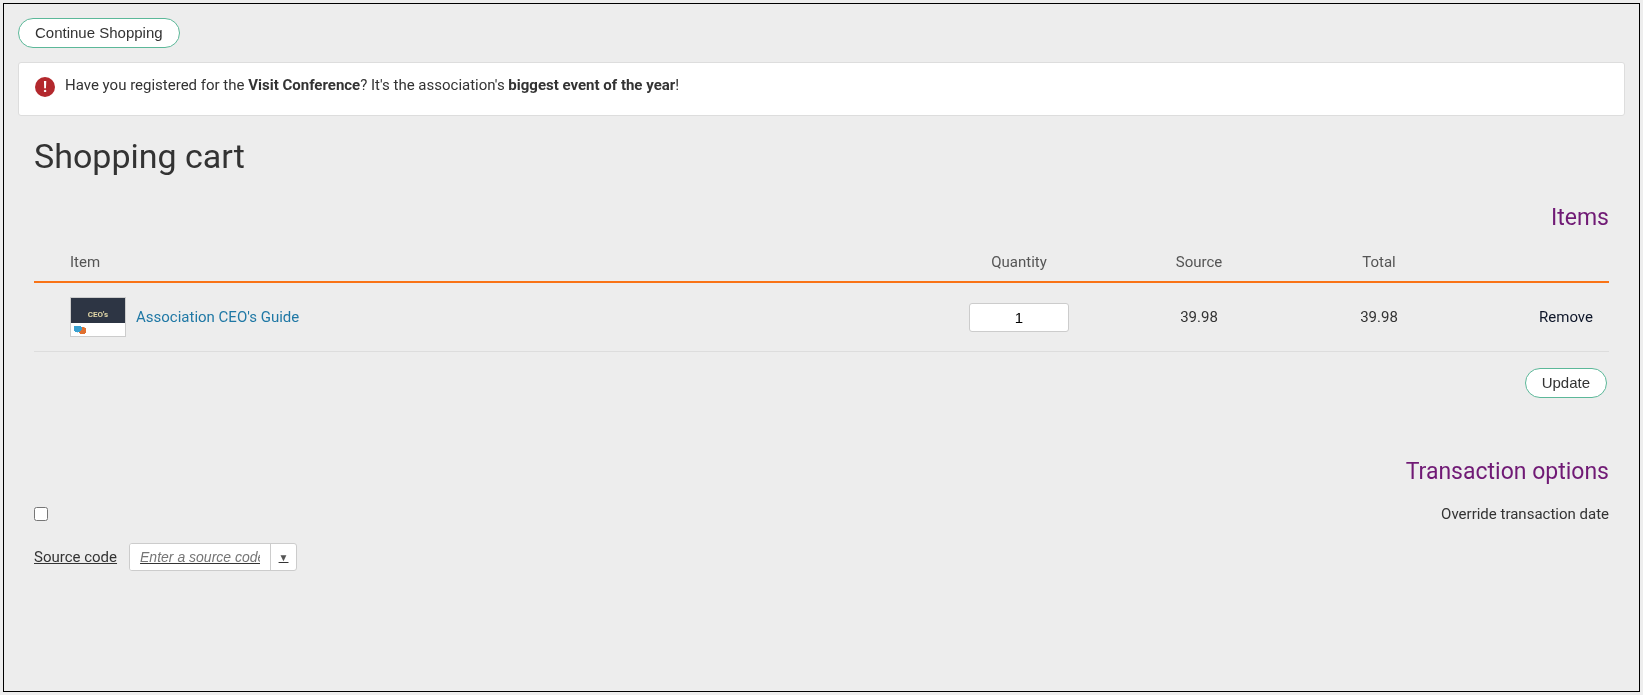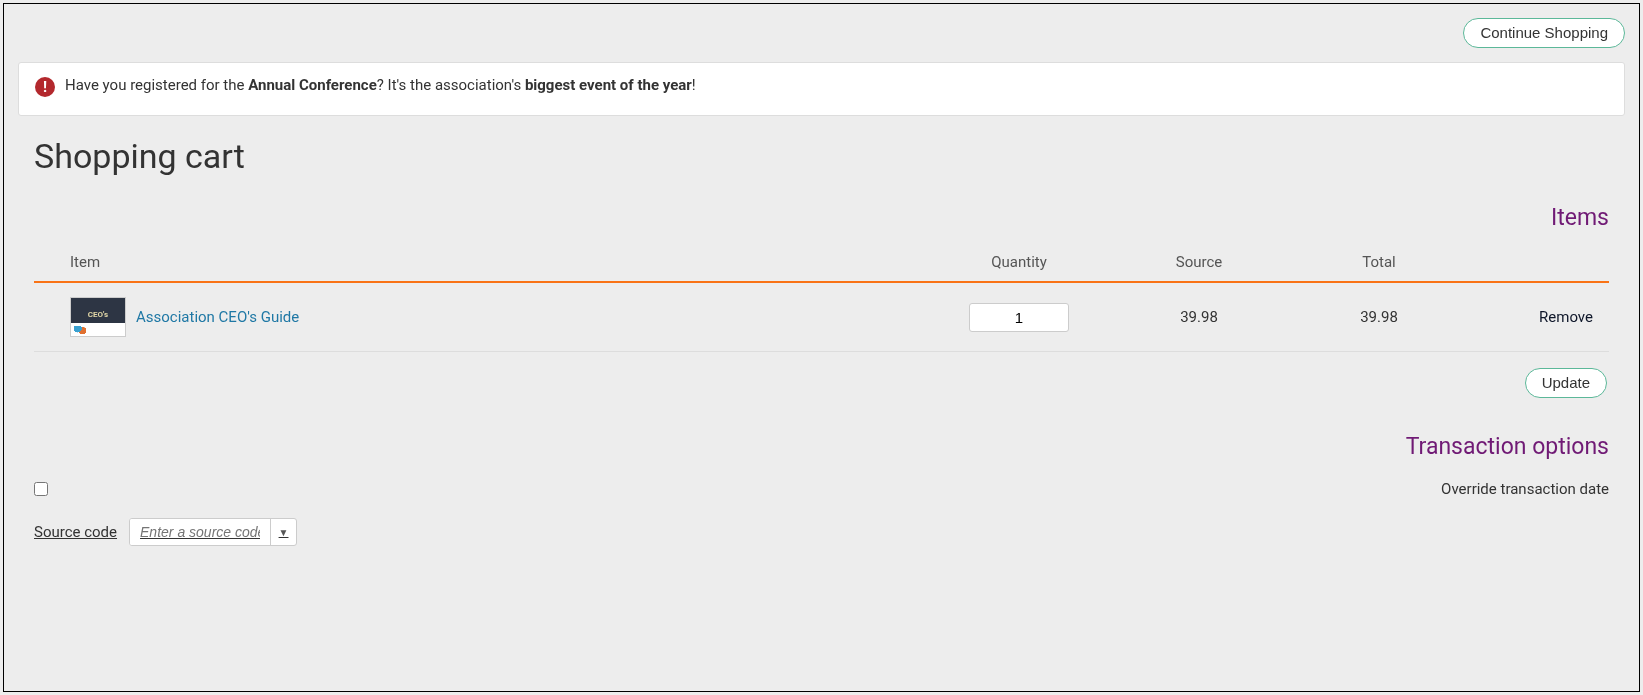--- a/index.html
+++ b/index.html
@@ -12,21 +12,21 @@
   }
   .page {
     border: 1px solid #000;
     min-height: 689px;
     background: #ededed;
     position: relative;
     padding: 14px;
   }
   .topbar {
     display: flex;
-    justify-content: flex-end;
+    justify-content: flex-start;
     margin-bottom: 14px;
   }
   .btn-outline {
     display: inline-block;
     border: 1px solid #5cb899;
     border-radius: 16px;
     padding: 5px 16px;
     color: #333;
     background: #fff;
     cursor: pointer;
@@ -151,21 +151,21 @@
     cursor: pointer;
     font-size: 15px;
   }
   .update-row {
     display: flex;
     justify-content: flex-end;
     margin-top: 16px;
     padding-right: 2px;
   }
   .transaction {
-    margin-top: 35px;
+    margin-top: 60px;
   }
   .field-row {
     display: flex;
     align-items: center;
     gap: 12px;
     margin-top: 20px;
     font-size: 15px;
     text-decoration: underline;
   }
   .checkbox-row {
@@ -211,21 +211,21 @@
 <div class="page">
 
   <div class="topbar">
     <button class="btn-outline">Continue Shopping</button>
   </div>
 
   <div class="alert">
     <div class="alert-row">
       <div class="alert-icon">!</div>
       <div class="alert-text">
-        <span>Have you registered for the </span><strong>Annual Conference</strong><span>? It's the association's </span><strong>biggest event of the year</strong><span>!</span>
+        <span>Have you registered for the </span><strong>Visit Conference</strong><span>? It's the association's </span><strong>biggest event of the year</strong><span>!</span>
       </div>
     </div>
   </div>
 
   <div class="content">
     <h1 class="page-title">Shopping cart</h1>
 
     <h2 class="section-title">Items</h2>
 
     <table class="cart">

